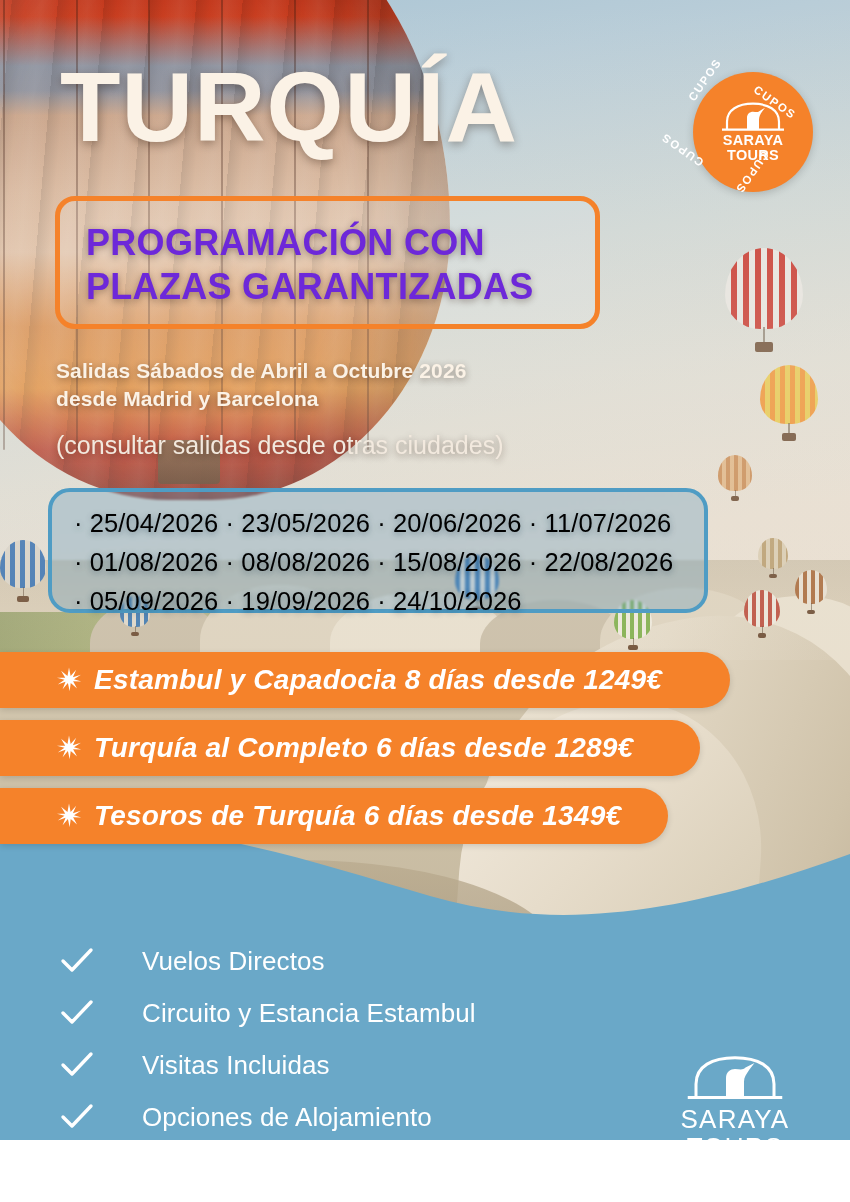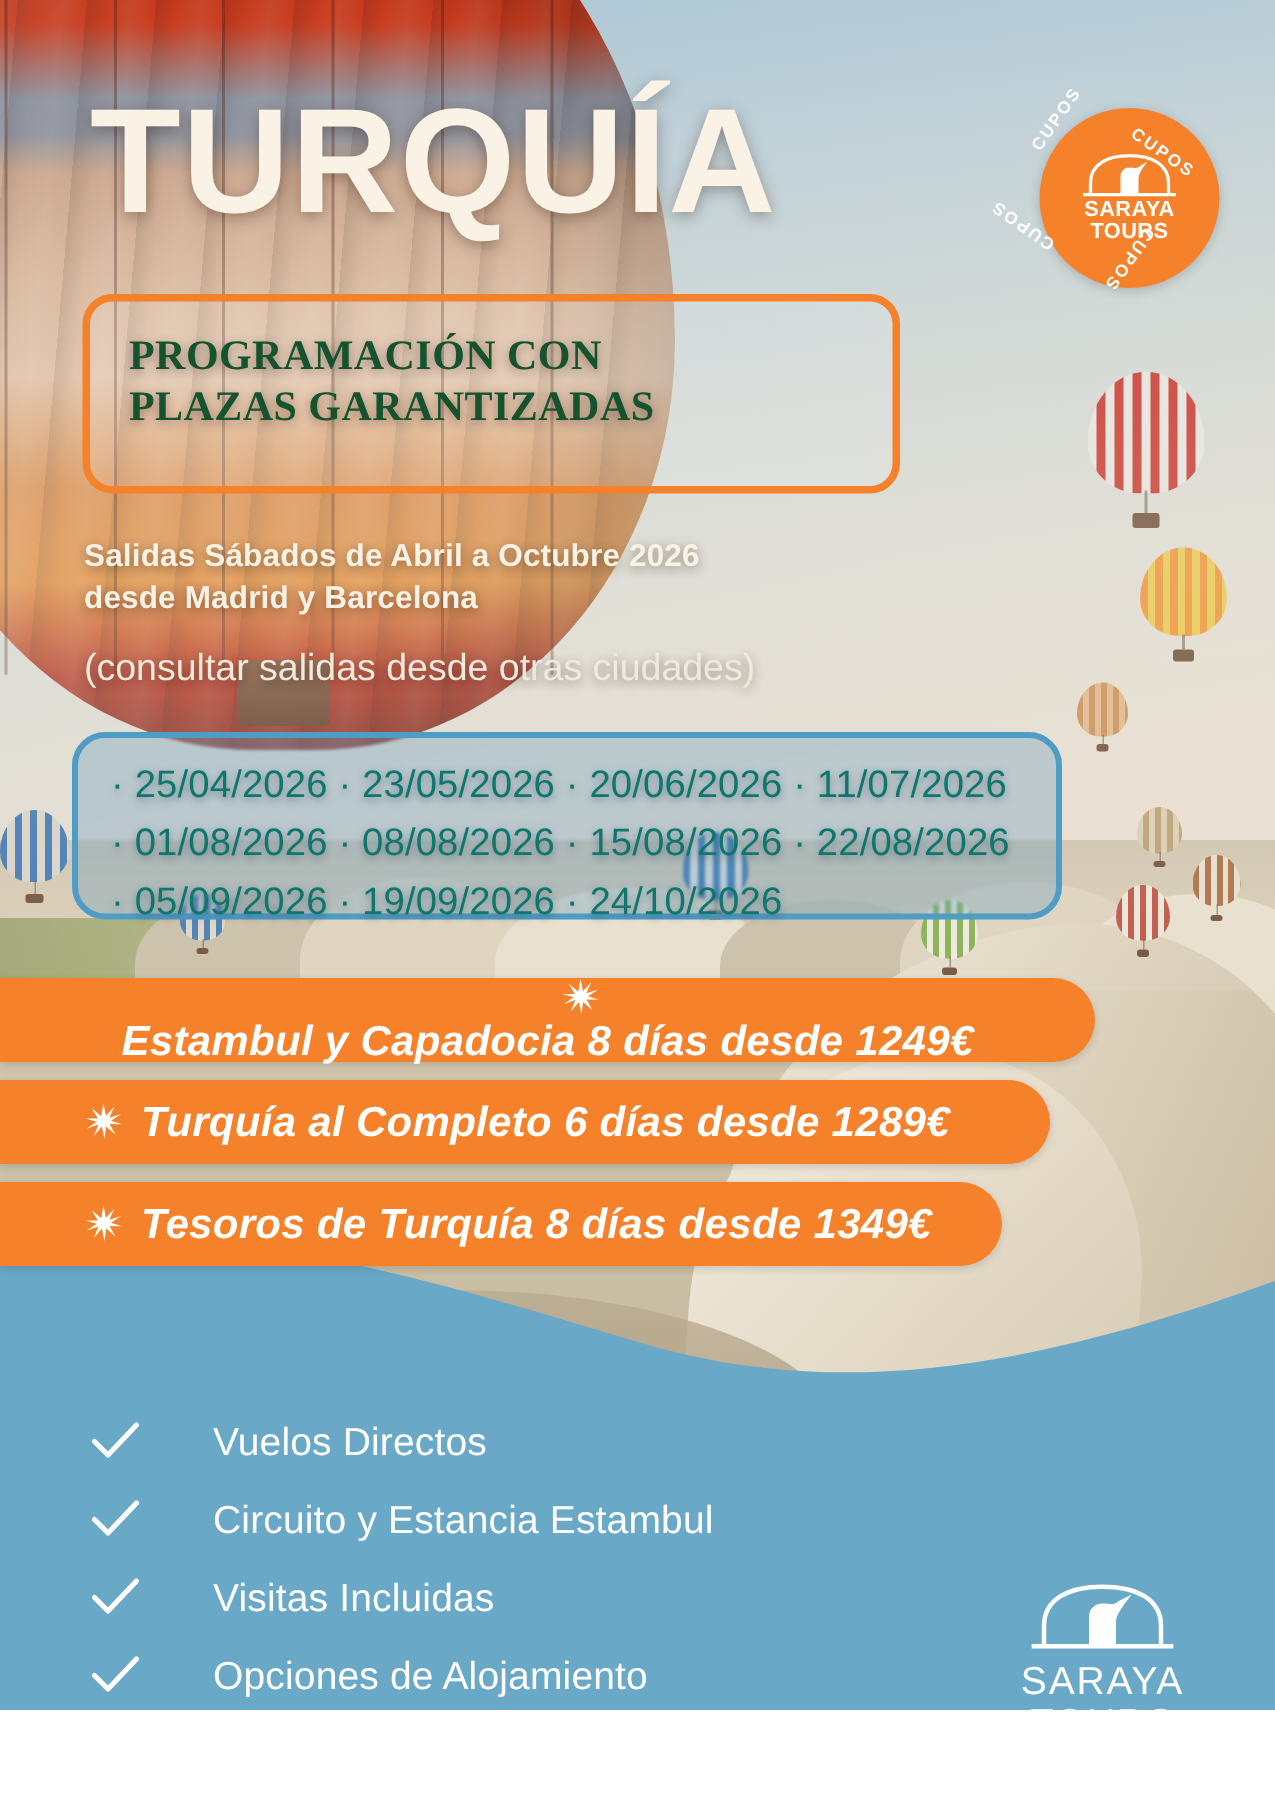--- a/index.html
+++ b/index.html
@@ -159,24 +159,23 @@
 
   .promo-box{
     position:absolute;left:55px;top:196px;width:545px;height:133px;
     border:5px solid #f5822a;
     border-radius:20px;
     background:rgba(255,255,255,.10);
     box-sizing:border-box;
   }
   .promo-box .ptxt{
     position:absolute;left:26px;top:20px;
-    font-size:28px;font-weight:700;line-height:1.22;
-    color:#14532d;letter-spacing:.3px;
+    font-size:36px;font-weight:700;line-height:1.22;
+    color:#6d28d9;letter-spacing:.3px;
     text-shadow:0 2px 7px rgba(40,20,10,.40);
-    font-family:Liberation Serif, serif;
   }
 
   .dep{
     position:absolute;left:56px;top:357px;
     color:#fbf2e6;
   }
   .dep .l1{
     font-size:21px;font-weight:700;line-height:1.32;
     letter-spacing:.1px;
     text-shadow:0 2px 7px rgba(40,20,10,.42);
@@ -190,21 +189,21 @@
   .dates{
     position:absolute;left:48px;top:488px;width:660px;height:125px;
     border:4px solid #4f9cc4;
     border-radius:22px;
     background:rgba(90,150,190,.30);
     box-sizing:border-box;
     padding:12px 0 0 22px;
     backdrop-filter:blur(1px);
   }
   .dates .row{
-    font-size:25.5px;font-weight:400;color:#0f766e;
+    font-size:25.5px;font-weight:400;color:#000000;
     line-height:1.52;letter-spacing:.1px;
     text-shadow:0 2px 6px rgba(20,50,70,.45);
     white-space:nowrap;
   }
 
   .bars{position:absolute;left:0;top:652px;width:850px;}
   .bar{
     position:relative;
     height:56px;
     background:#f5822a;
@@ -214,21 +213,21 @@
     box-shadow:0 2px 6px rgba(0,0,0,.14);
   }
   .bar .star{
     margin-left:56px;margin-right:12px;
     flex:0 0 auto;display:block;
   }
   .bar .btxt{
     font-size:28px;font-weight:700;font-style:italic;color:#fff;
     letter-spacing:.2px;white-space:nowrap;
   }
-  .bar.b1{width:730px;flex-direction:column;}
+  .bar.b1{width:730px;}
   .bar.b2{width:700px;}
   .bar.b3{width:668px;}
 
   .checks{
     position:absolute;left:60px;top:935px;
   }
   .chk-row{
     display:flex;align-items:center;
     height:52px;
     gap:32px;
@@ -396,21 +395,21 @@
     <div class="bar b2">
       <svg class="star" width="26" height="26" viewBox="0 0 24 24">
         <path fill="#fff" d="M12 0.5 L13.5 8.2 L18.6 2.6 L15.6 9.4 L23 7.1 L16.6 11.3 L23.4 13.4 L15.8 13.2 L19.4 19.9 L13.6 14.7 L12.6 22.4 L11 14.8 L6.1 20.6 L8.8 13.6 L1.6 16.2 L7.8 11.8 L0.9 9.9 L8.5 9.9 L4.7 3.4 L10.6 8.4 Z"></path>
       </svg>
       <span class="btxt">Turquía al Completo 6 días desde 1289€</span>
     </div>
     <div class="bar b3">
       <svg class="star" width="26" height="26" viewBox="0 0 24 24">
         <path fill="#fff" d="M12 0.5 L13.5 8.2 L18.6 2.6 L15.6 9.4 L23 7.1 L16.6 11.3 L23.4 13.4 L15.8 13.2 L19.4 19.9 L13.6 14.7 L12.6 22.4 L11 14.8 L6.1 20.6 L8.8 13.6 L1.6 16.2 L7.8 11.8 L0.9 9.9 L8.5 9.9 L4.7 3.4 L10.6 8.4 Z"></path>
       </svg>
-      <span class="btxt">Tesoros de Turquía 8 días desde 1349€</span>
+      <span class="btxt">Tesoros de Turquía 6 días desde 1349€</span>
     </div>
   </div>
 
   <div class="checks">
     <div class="chk-row">
       <svg class="ck" width="34" height="28" viewBox="0 0 34 28">
         <path d="M3 14 L12 23 L31 3" fill="none" stroke="#fff" stroke-width="3.4" stroke-linecap="round" stroke-linejoin="round"></path>
       </svg>
       <span class="ctxt">Vuelos Directos</span>
     </div>

